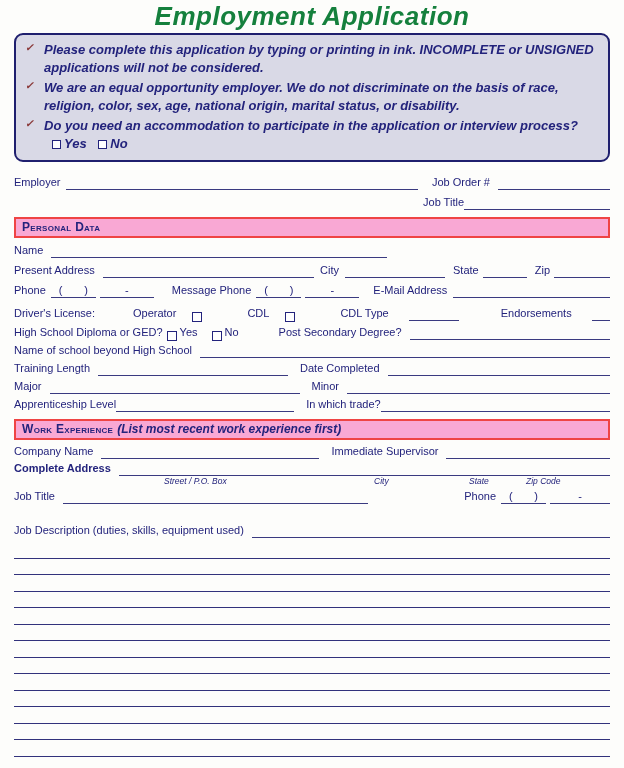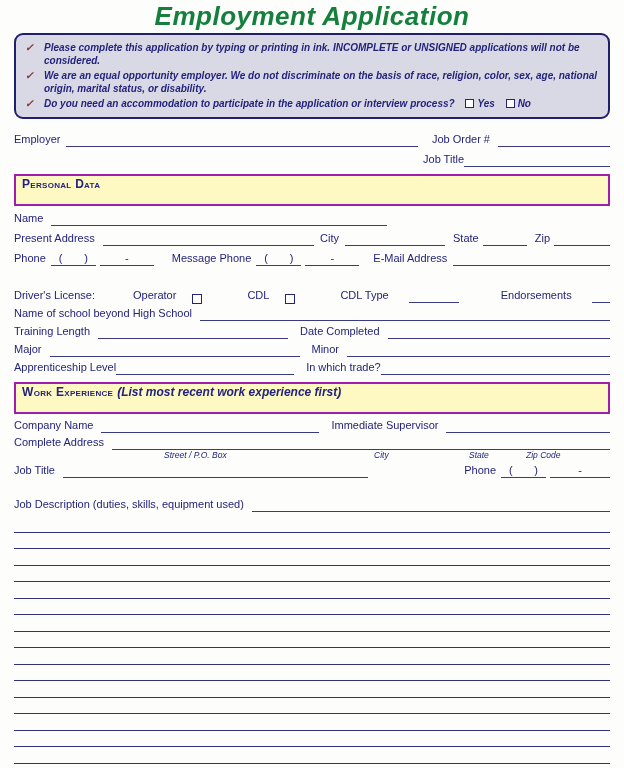--- a/index.html
+++ b/index.html
@@ -13,32 +13,32 @@
     text-align:center; font-size:26px; font-weight:bold; font-style:italic;
     color:#15803d; line-height:28px; letter-spacing:0.5px;
   }
   .notice-box {
     margin-top:3px; border:2px solid #1f1f6e; border-radius:9px;
     background:#d9d9e6; padding:4px 9px 5px 9px;
   }
   .notice-item { display:flex; align-items:flex-start; margin:2px 0; }
   .check { color:#8b3a3a; font-weight:bold; font-style:italic; font-size:10.5px;
            width:12px; flex:0 0 12px; margin-right:7px; line-height:13px; }
-  .notice-text { font-size:10px; font-weight:bold; font-style:italic;
-                 color:#23237c; line-height:13px; }
+  .notice-text { font-size:13px; font-weight:bold; font-style:italic;
+                 color:#23237c; line-height:18px; }
   .row { display:flex; align-items:flex-end; font-size:11px; line-height:15px; }
   .lbl { white-space:nowrap; }
   .ul  { border-bottom:1px solid #3a3a80; height:15px; display:inline-block; }
   .grow { flex:1 1 auto; }
   .cb { display:inline-block; width:10px; height:10px; border:1.5px solid #23237c;
         background:#fff; margin:0 3px -1px 4px; }
   .cb-sm { display:inline-block; width:9px; height:9px; border:1.3px solid #23237c;
         background:#fff; margin:0 3px -1px 8px; }
   .sec-header {
-    border:2px solid #a21caf; background:#fef9c3; padding:1px 6px 13px 6px;
+    border:2px solid #ef4444; background:#f9a8d4; padding:1px 6px 2px 6px;
     font-weight:bold; font-size:12px; line-height:14px;
   }
   .sec-title { font-variant:small-caps; letter-spacing:0.3px; }
   .sec-sub { font-style:italic; font-variant:normal; margin-left:4px; } .gap10{width:10px;flex:0 0 10px;}
   .gap14{width:14px;flex:0 0 14px;} .gap18{width:18px;flex:0 0 18px;}
   .paren-ul { border-bottom:1px solid #3a3a80; width:45px; flex:0 0 45px;
               display:inline-flex; justify-content:space-between; padding:0 8px;
               margin-left:5px; height:15px; }
   .dash-ul { border-bottom:1px solid #3a3a80; width:54px; flex:0 0 54px;
              text-align:center; height:15px; margin-left:4px; }
@@ -117,37 +117,48 @@
     <span class="paren-ul">
         <span>(</span>
         <span>)</span>
       </span>
     <span class="dash-ul">-</span>
     <span class="gap14"></span>
     <span class="lbl">E-Mail Address</span>
     <span class="ul grow" style="margin-left:6px;"></span>
   </div>
 
-  <div class="row" style="margin-top:22px;gap:12px;">
+  <div class="row" style="margin-top:8px;gap:12px;">
     <span class="lbl">Driver's License:</span>
     <span class="gap14"></span>
     <span class="lbl">Operator</span>
     <span class="cb"></span>
     <span class="gap18"></span>
     <span class="lbl">CDL</span>
     <span class="cb"></span>
     <span class="gap18"></span>
     <span class="lbl">CDL Type</span>
     <span class="ul" style="width:50px; margin-left:8px;"></span>
     <span class="gap18"></span>
     <span class="lbl">Endorsements</span>
     <span class="ul grow" style="margin-left:8px;"></span>
   </div>
 
 
+  <div class="row" style="margin-top:4px;">
+    <span class="lbl">High School Diploma or GED?</span>
+    <span class="cb"></span>
+    <span class="lbl">Yes</span>
+    <span class="gap10"></span>
+    <span class="cb"></span>
+    <span class="lbl">No</span>
+    <span style="width:40px; flex:0 0 40px;"></span>
+    <span class="lbl">Post Secondary Degree?</span>
+    <span class="ul grow" style="margin-left:8px;"></span>
+  </div>
 
   <div class="row" style="margin-top:3px;">
     <span class="lbl">Name of school beyond High School</span>
     <span class="ul grow" style="margin-left:8px;"></span>
   </div>
 
   <div class="row" style="margin-top:3px;justify-content:center;">
     <span class="lbl">Training Length</span>
     <span class="ul" style="width:190px; margin:0 12px 0 8px;"></span>
     <span class="lbl">Date Completed</span>
@@ -172,21 +183,21 @@
     <span class="sec-title">Work Experience</span><span class="sec-sub">(List most recent work experience first)</span>
   </div>
 
   <div class="row" style="margin-top:4px;">
     <span class="lbl">Company Name</span>
     <span class="ul" style="width:218px; margin:0 12px 0 8px;"></span>
     <span class="lbl">Immediate Supervisor</span>
     <span class="ul grow" style="margin-left:8px;"></span>
   </div>
 
-  <div class="row" style="margin-top:2px;">
+  <div class="row" style="margin-top:2px;font-weight:bold;">
     <span class="lbl">Complete Address</span>
     <span class="ul grow" style="margin-left:8px;"></span>
   </div>
 
   <div class="sublabels">
     <span style="left:150px;">Street / P.O. Box</span>
     <span style="left:360px;">City</span>
     <span style="left:455px;">State</span>
     <span style="left:512px;">Zip Code</span>
   </div>

